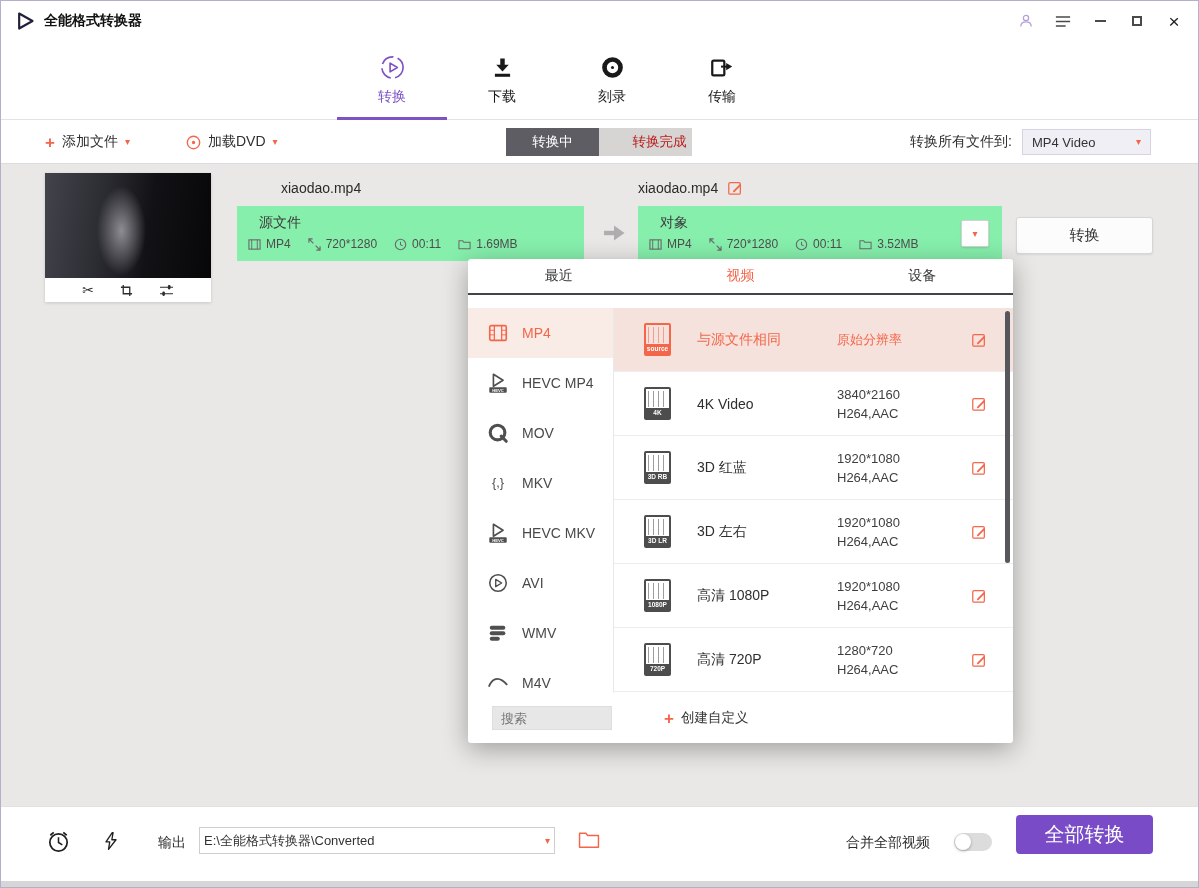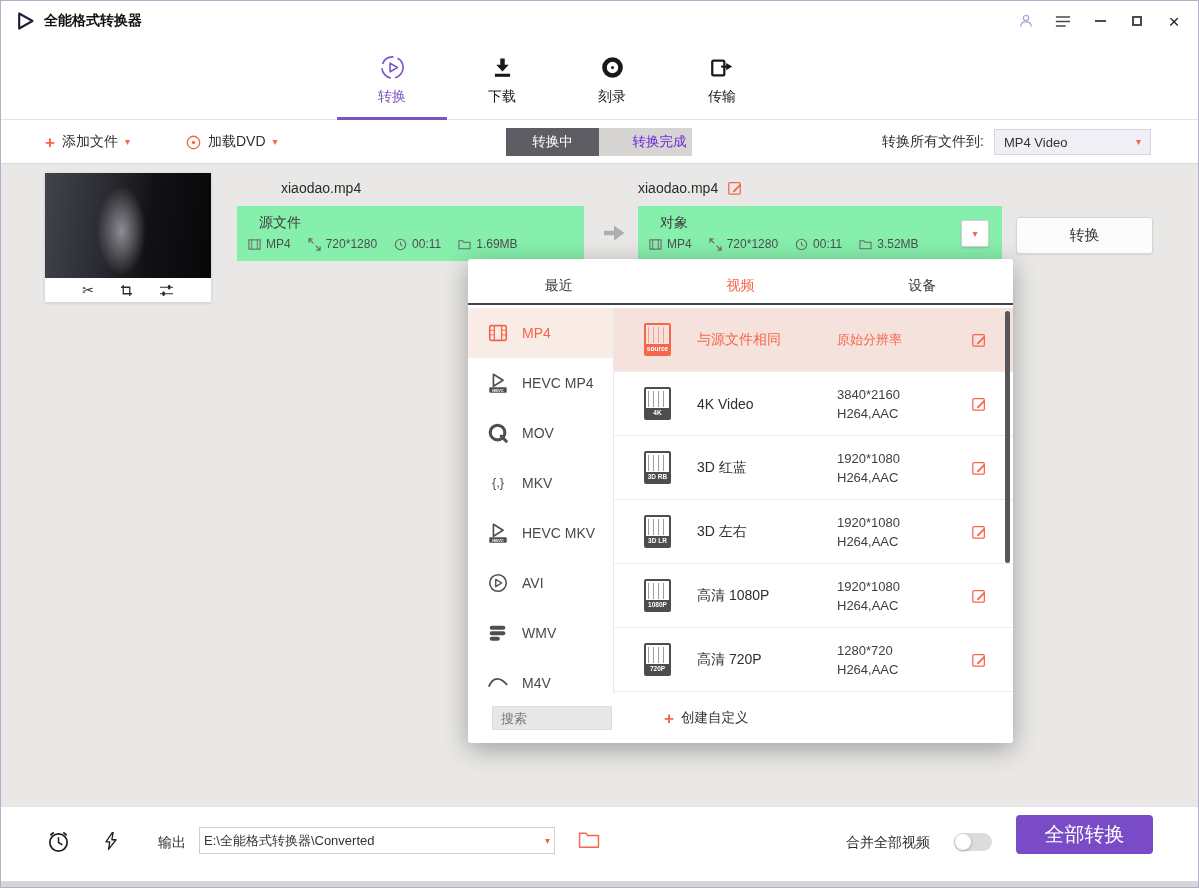--- a/index.html
+++ b/index.html
@@ -29,24 +29,24 @@
 
   
   .toolbar{position:absolute;top:119px;left:0;right:0;height:44px;background:#fff;border-bottom:1px solid #dcdcdc;z-index:3;}
   .tb-group{position:absolute;top:0;height:44px;display:flex;align-items:center;gap:7px;font-size:14px;color:#2f2f2f;cursor:pointer;}
   .plus{color:#f4664a;font-size:17px;font-weight:bold;line-height:1;}
   .caret{color:#f4664a;font-size:10px;line-height:1;}
   .dvd-ic{display:inline-flex;color:#f4664a;}
   .seg{position:absolute;left:505px;top:8px;display:flex;cursor:pointer;border-radius:11px;}
   .seg-btn{width:93px;height:28px;display:flex;align-items:center;justify-content:center;font-size:13.5px;}
   .seg-btn.active{background:#5d5d63;color:#fff;}
-  .seg-btn.idle{background:#d6d5d3;color:#6d28d9;padding-left:28px;}
+  .seg-btn.idle{background:#d6d5d3;color:#b91c1c;padding-left:28px;}
   .convert-to{position:absolute;right:47px;top:0;height:44px;display:flex;align-items:center;gap:10px;}
   .convert-to-label{font-size:14px;color:#2f2f2f;}
-  .fmt-select{width:157px;height:26px;background:#f1eff6;border:1px solid #d7d3e2;display:flex;align-items:center;padding:12px 9px;font-size:13px;color:#333;cursor:pointer;}
+  .fmt-select{width:129px;height:26px;background:#f1eff6;border:1px solid #d7d3e2;display:flex;align-items:center;padding:12px 9px;font-size:13px;color:#333;cursor:pointer;}
   .fmt-select .caret{margin-left:auto;}
 
   
   .content{position:absolute;top:163px;left:0;right:0;bottom:83px;background:#e9e8e6;}
   .thumb{position:absolute;left:44px;top:9px;width:166px;box-shadow:0 1px 3px rgba(0,0,0,.15);}
   .thumb-img{height:105px;background:
     radial-gradient(ellipse 34px 62px at 46% 55%, #8d8d93 0%, rgba(140,140,146,0) 72%),
     linear-gradient(97deg,#43434b 0%,#2c2c33 34%,#121216 62%,#070708 100%);}
   .thumb-tools{height:24px;background:#fff;display:flex;align-items:center;justify-content:center;gap:26px;color:#2d2d2d;}
   .ttool{display:inline-flex;align-items:center;font-size:14px;line-height:1;cursor:pointer;}
@@ -59,21 +59,21 @@
   .info-item{display:flex;align-items:center;gap:5px;font-size:12px;color:#4e4e4e;}
   .ii-ic{display:inline-flex;color:#6a6a6a;}
   .flow-arrow{position:absolute;left:601px;top:60px;color:#aeaeae;display:inline-flex;}
   .tgt-name{position:absolute;left:637px;top:16px;display:flex;align-items:center;gap:9px;font-size:14px;color:#2b2b2b;}
   .edit{display:inline-flex;color:#f4664a;cursor:pointer;}
   .tgt-dd{position:absolute;right:13px;top:14px;width:28px;height:27px;background:#fff;border:1px solid #d2d2d2;border-radius:2px;display:flex;align-items:center;justify-content:center;box-shadow:0 1px 2px rgba(0,0,0,.12);cursor:pointer;}
   .convert-btn{position:absolute;left:1015px;top:53px;width:137px;height:37px;background:#fcfcfc;border:1px solid #d6d6d6;border-radius:3px;display:flex;align-items:center;justify-content:center;font-size:15px;color:#333;box-shadow:0 1px 2px rgba(0,0,0,.08);cursor:pointer;}
 
   
   .popup{position:absolute;left:467px;top:258px;width:545px;height:484px;background:#fff;border-radius:3px;box-shadow:0 6px 26px rgba(0,0,0,.32);z-index:10;}
-  .popup-tabs{display:flex;height:36px;border-bottom:2px solid #43434b;margin-top:10px;}
+  .popup-tabs{display:flex;height:36px;border-bottom:2px solid #43434b;}
   .popup-tab{flex:1;display:flex;align-items:center;justify-content:center;font-size:14px;color:#3a3a3a;cursor:pointer;}
   .popup-tab.active{color:#f4664a;}
   .popup-body{position:absolute;top:49px;bottom:50px;left:0;right:0;display:flex;overflow:hidden;}
   .fmt-col{width:146px;border-right:1px solid #e9e9e9;overflow:hidden;}
   .fmt{height:50px;display:flex;align-items:center;gap:13px;padding-left:19px;color:#4a4a4a;cursor:pointer;}
   .fmt-ic{display:inline-flex;color:#4f4f4f;}
   .fmt-label{font-size:14px;}
   .fmt.sel{background:#f9ebe6;color:#f4664a;}
   .fmt.sel .fmt-ic{color:#f4664a;}
   .preset-col{flex:1;position:relative;overflow:hidden;}

